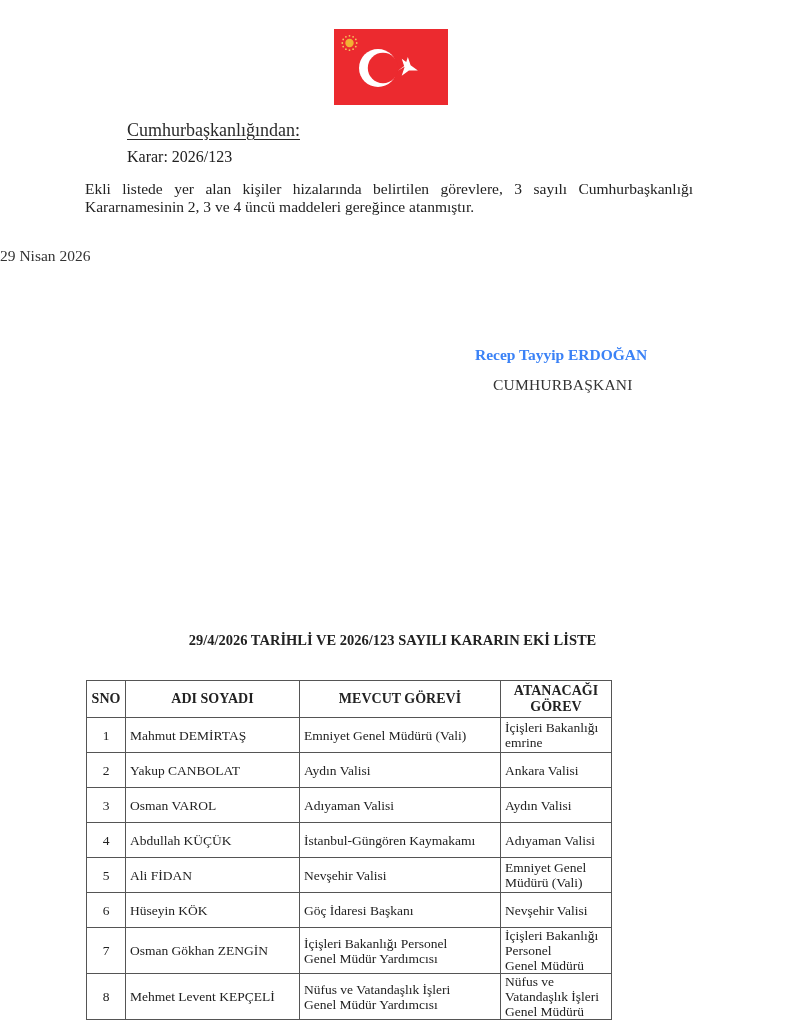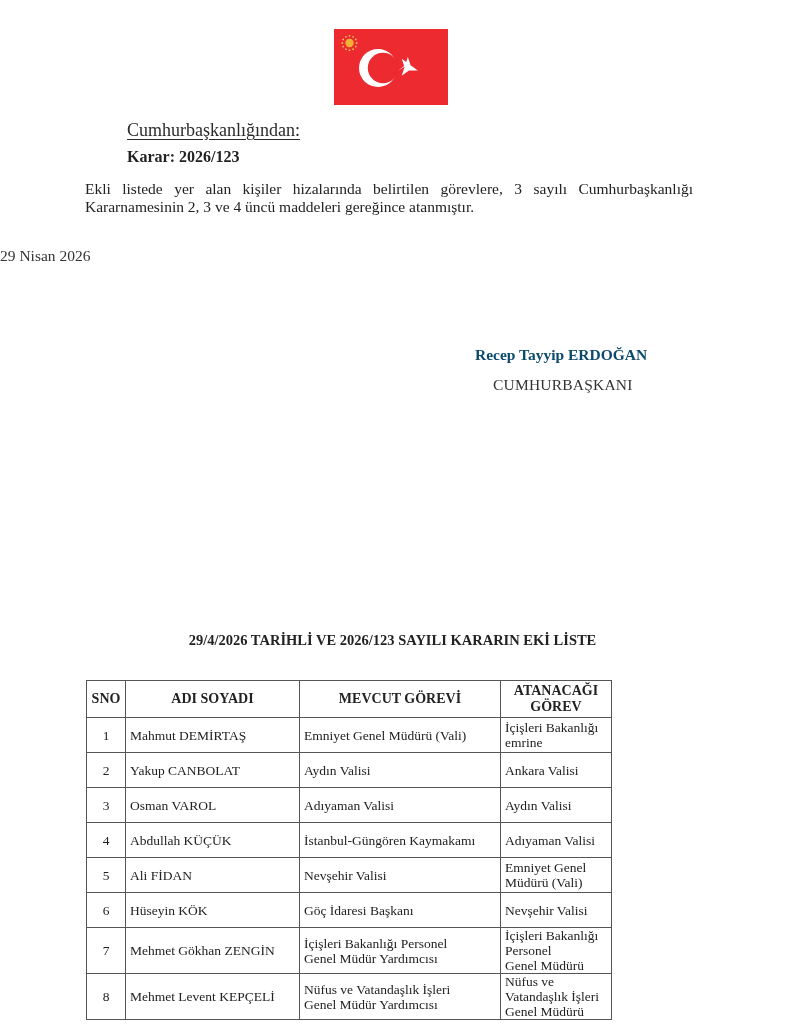--- a/index.html
+++ b/index.html
@@ -10,32 +10,32 @@
   .flag {
     position: absolute; left: 334px; top: 29px; width: 114px; height: 76px;
     background: #ec2a2f;
   }
   .flag svg { display: block; }
   .heading {
     position: absolute; left: 127px; top: 120px; font-size: 18px;
     text-decoration: underline; text-underline-offset: 3px; color: #2a2a2a; font-family: Liberation Serif, serif;
   }
   .karar {
-    position: absolute; left: 127px; top: 148px; font-size: 16px; font-weight: bold; color: #222;
+    position: absolute; left: 127px; top: 148px; font-size: 16px; font-weight: normal; color: #222;
   }
   .body-text {
     position: absolute; left: 85px; top: 180px; width: 608px; font-size: 15.5px;
     line-height: 18px; text-align: justify; color: #222;
   }
   .date {
     position: absolute; left: 0; width: 785px; top: 247px; text-align: left;
     font-size: 15.5px; color: #333;
   }
   .sign-name {
-    position: absolute; left: 475px; top: 346px; font-size: 15.5px; font-weight: bold; color: #0c4a6e;
+    position: absolute; left: 475px; top: 346px; font-size: 15.5px; font-weight: bold; color: #3b82f6;
   }
   .sign-title {
     position: absolute; left: 493px; top: 376px; font-size: 15.5px; color: #333; letter-spacing: 0.2px;
   }
   .list-title {
     position: absolute; left: 0; width: 785px; top: 632px; text-align: center;
     font-size: 14.5px; font-weight: bold; color: #222;
   }
   table.list {
     position: absolute; left: 86px; top: 672px; width: 526px;
@@ -159,21 +159,21 @@
         <td class="name">Hüseyin KÖK</td>
         <td class="cur">
           <span class="line">Göç İdaresi Başkanı</span>
         </td>
         <td class="next">
           <span class="line">Nevşehir Valisi</span>
         </td>
       </tr>
       <tr class="tall">
         <td class="sno">7</td>
-        <td class="name">Mehmet Gökhan ZENGİN</td>
+        <td class="name">Osman Gökhan ZENGİN</td>
         <td class="cur">
           <span class="line">İçişleri Bakanlığı Personel</span>
           <span class="line">Genel Müdür Yardımcısı</span>
         </td>
         <td class="next">
           <span class="line">İçişleri Bakanlığı Personel</span>
           <span class="line">Genel Müdürü</span>
         </td>
       </tr>
       <tr class="tall">

